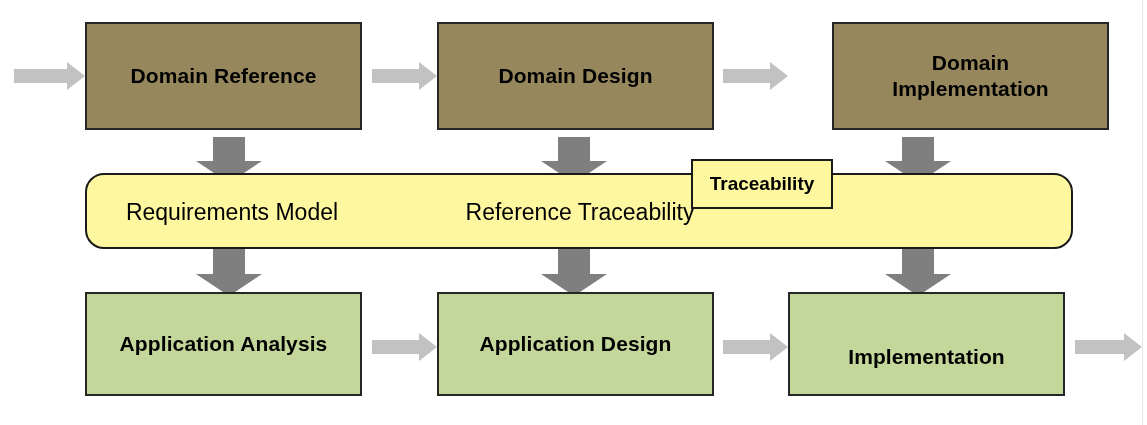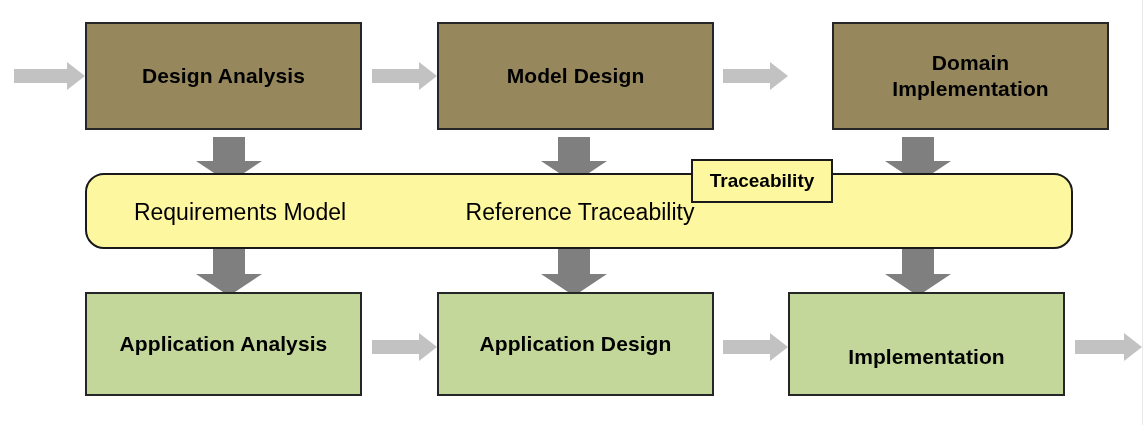--- a/index.html
+++ b/index.html
@@ -182,37 +182,37 @@
   <div class="v-arrow" id="va4" style="left: 541px; top: 249px; height: 47px;">
     <div class="shaft" style="height: 25px;"></div>
     <div class="head" style="top: 25px;"></div>
   </div>
   <div class="v-arrow" id="va5" style="left: 885px; top: 249px; height: 47px;">
     <div class="shaft" style="height: 25px;"></div>
     <div class="head" style="top: 25px;"></div>
   </div>
 
   <div class="pbox domain" id="db0" style="left: 85px; top: 22px; width: 277px; height: 108px;">
-    <span>Design Analysis</span>
+    <span>Domain Reference</span>
   </div>
   <div class="pbox domain" id="db1" style="left: 437px; top: 22px; width: 277px; height: 108px;">
-    <span>Model Design</span>
+    <span>Domain Design</span>
   </div>
   <div class="pbox domain" id="db2" style="left: 832px; top: 22px; width: 277px; height: 108px;">
     <span>
       <span>Domain</span><br>
       <span>Implementation</span>
     </span>
   </div>
 
   <div class="artifact-bar" style="left: 85px; top: 173px; width: 988px; height: 76px;"></div>
-  <div class="artifact-label" id="al0" style="left: 40px; width: 400px;">Requirements Model</div>
+  <div class="artifact-label" id="al0" style="left: 32px; width: 400px;">Requirements Model</div>
   <div class="artifact-label" id="al1" style="left: 380px; width: 400px;">Reference Traceability</div>
 
-  <div class="traceability-box" style="left: 691px; top: 159px; width: 142px; height: 44px;">
+  <div class="traceability-box" style="left: 691px; top: 159px; width: 142px; height: 50px;">
     <span>Traceability</span>
   </div>
 
   <div class="pbox app" id="ab1" style="left: 437px; top: 292px; width: 277px; height: 104px;">
     <span>Application Design</span>
   </div>
   <div class="pbox app" id="ab0" style="left: 85px; top: 292px; width: 277px; height: 104px;">
     <span>Application Analysis</span>
   </div>
   <div class="pbox app" id="ab2" style="left: 788px; top: 292px; width: 277px; height: 104px;">

